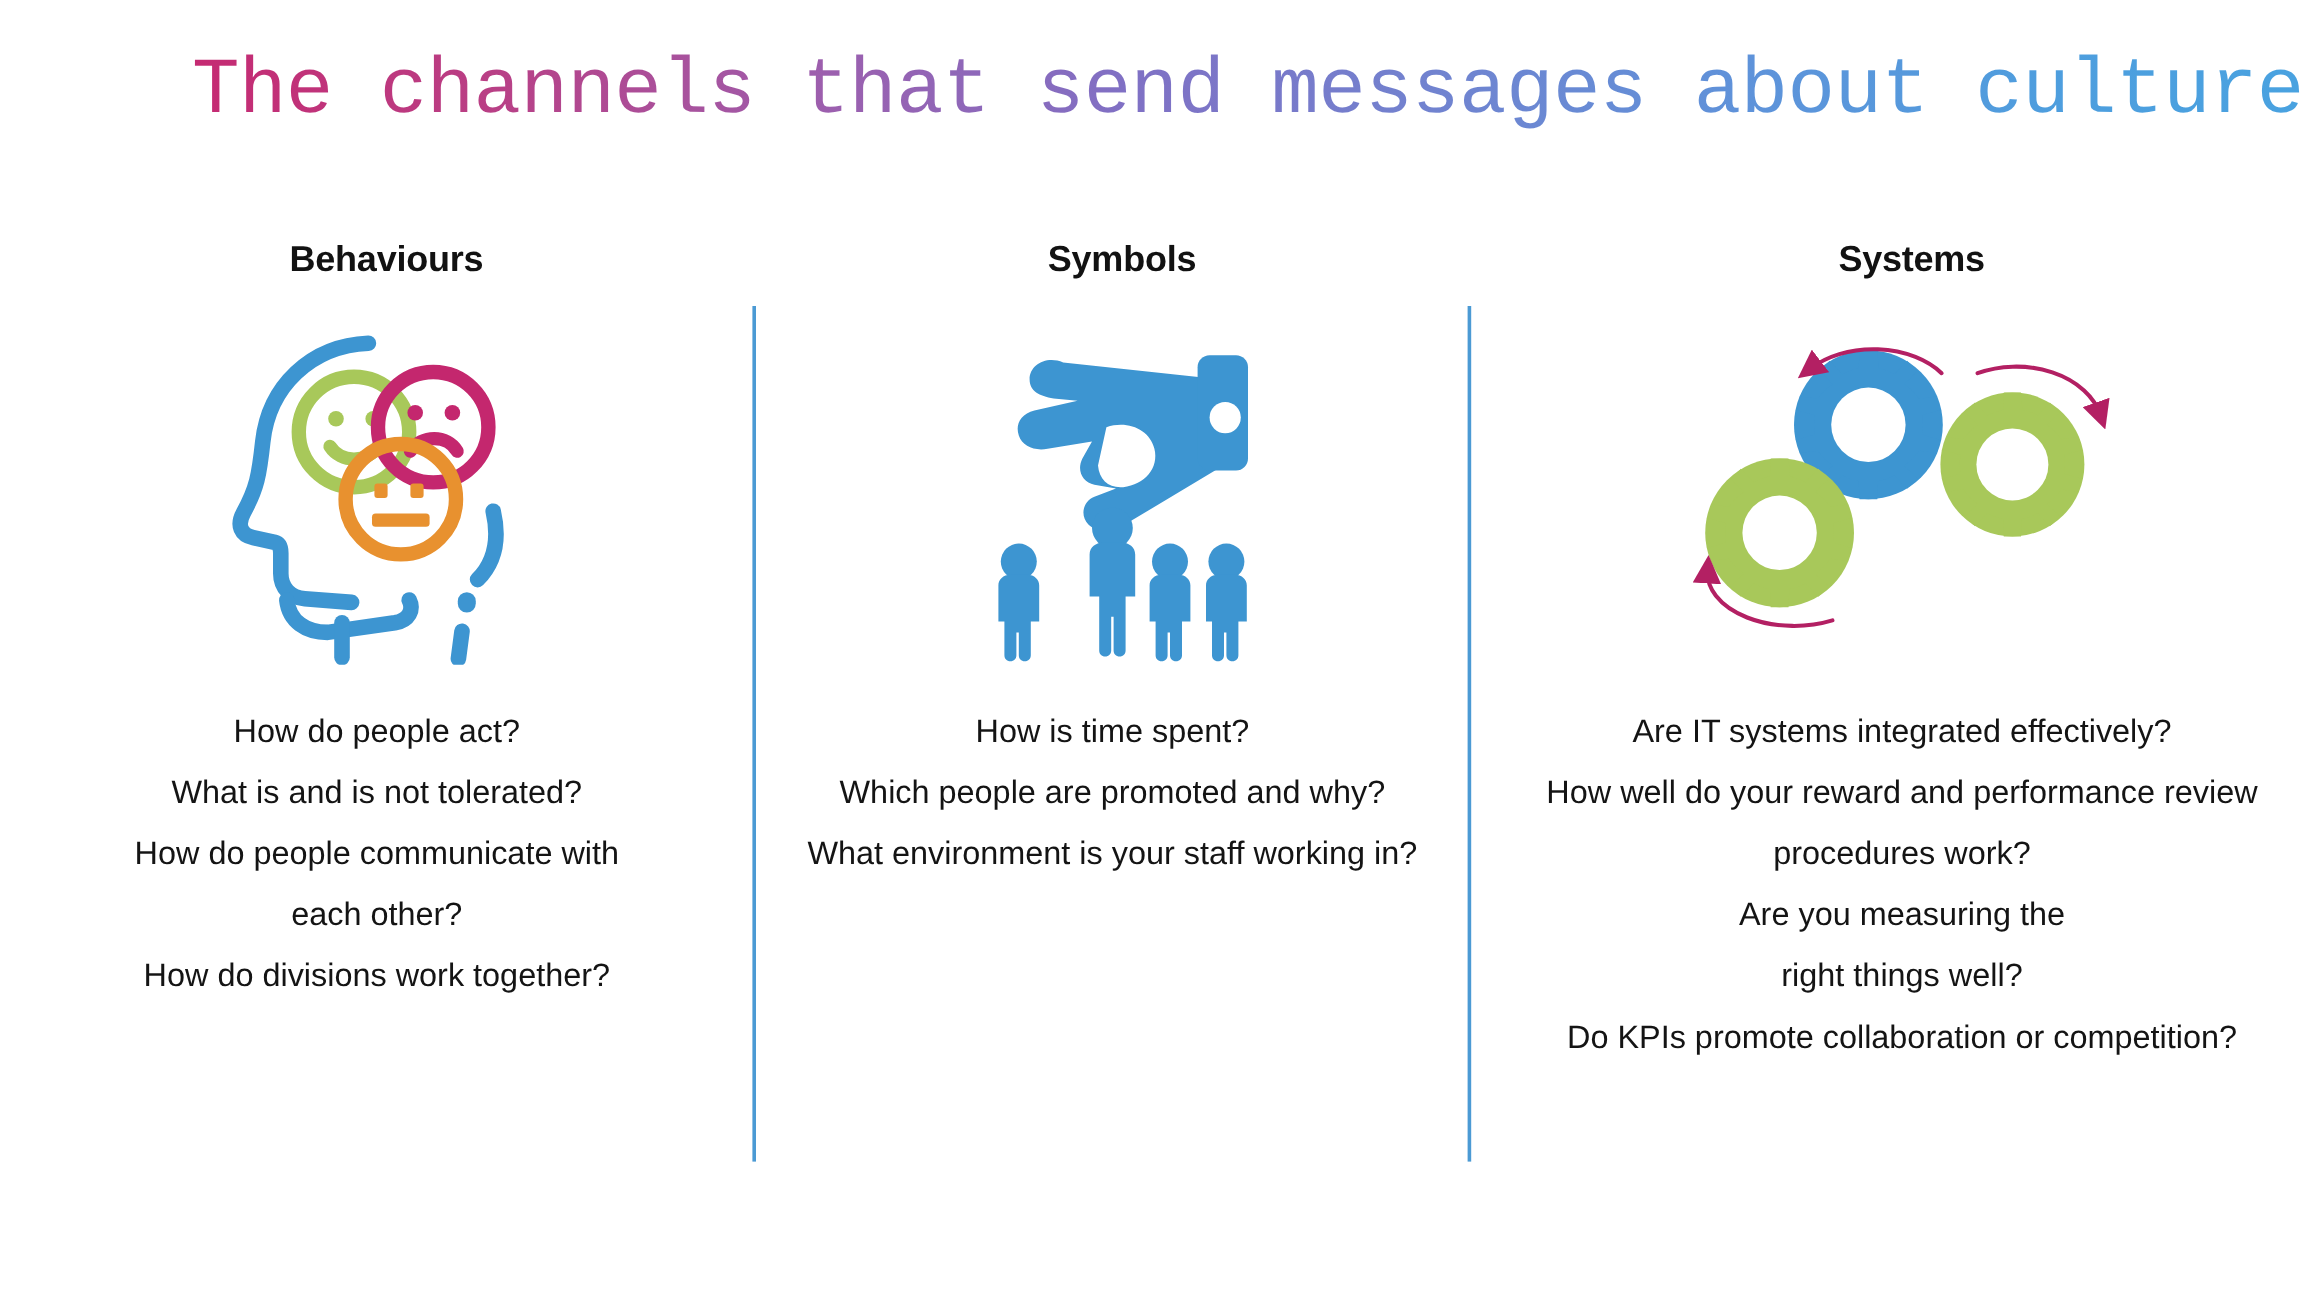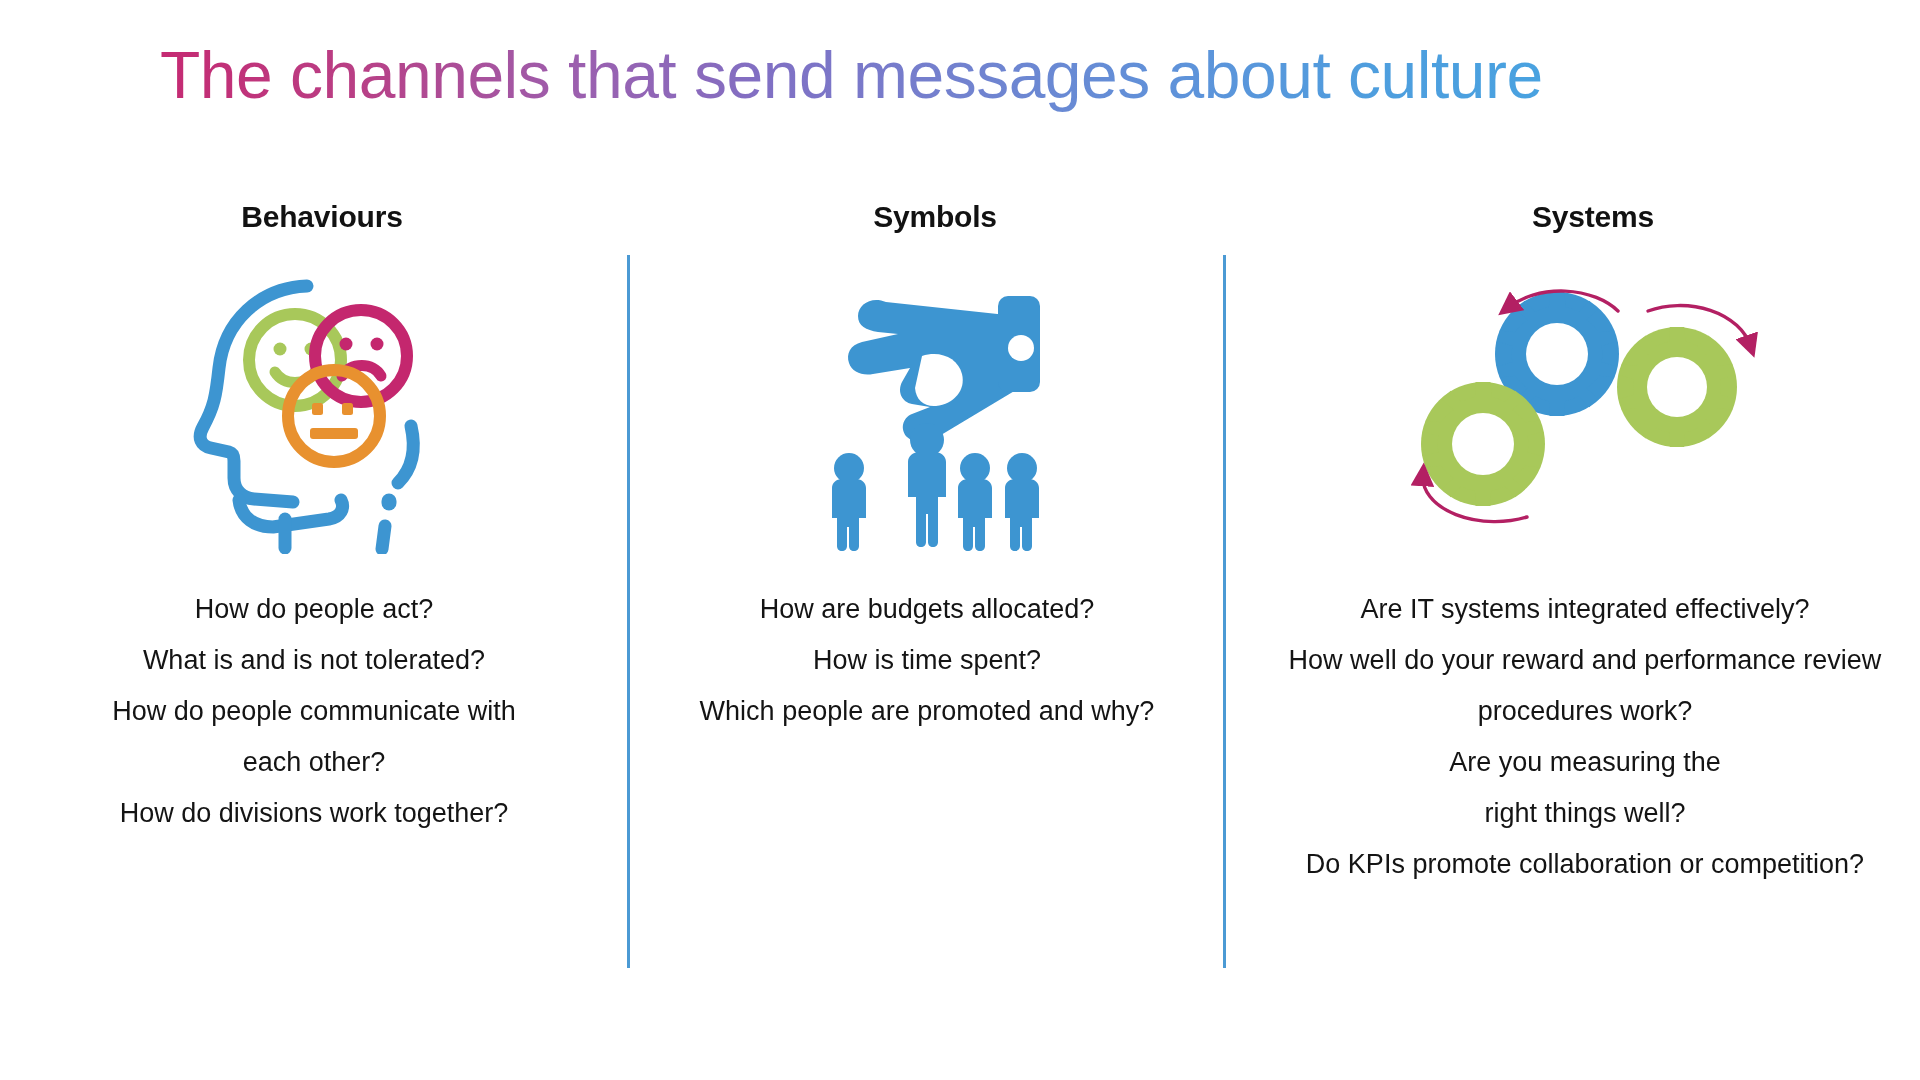--- a/index.html
+++ b/index.html
@@ -33,20 +33,21 @@
         #b93f85 14%,
         #9c5fae 30%,
         #8070c4 44%,
         #7282cf 58%,
         #5e93da 74%,
         #4e9ede 88%,
         #49a2e0 100%);
     -webkit-background-clip: text;
     background-clip: text;
     color: transparent;
+    font-family: Liberation Mono, monospace;
     -webkit-text-fill-color: transparent;
   }
 
   
   .columns {
     position: absolute;
     left: 0;
     top: 190px;
     width: 1920px;
     height: 800px;
@@ -240,23 +241,23 @@
                    L237 254 L230 254 L230 282
                    C230 285 228 287 225 287 C222 287 220 285 220 282
                    L220 263 L218 263 L218 282
                    C218 285 216 287 213 287 C210 287 208 285 208 282
                    L208 254 L203 254 Z"></path>
         </g>
       </svg>
     </div>
 
     <div class="q-list qw-symbols">
-      <div class="q-line">How are budgets allocated?</div>
       <div class="q-line">How is time spent?</div>
       <div class="q-line">Which people are promoted and why?</div>
+      <div class="q-line">What environment is your staff working in?</div>
     </div>
   </div>
 
   <div class="column col-systems">
 
     <div class="col-head">Systems</div>
 
     <div class="icon-wrap icon-systems">
       <svg width="360" height="280" viewBox="0 0 360 280" aria-hidden="true">
         <defs>

